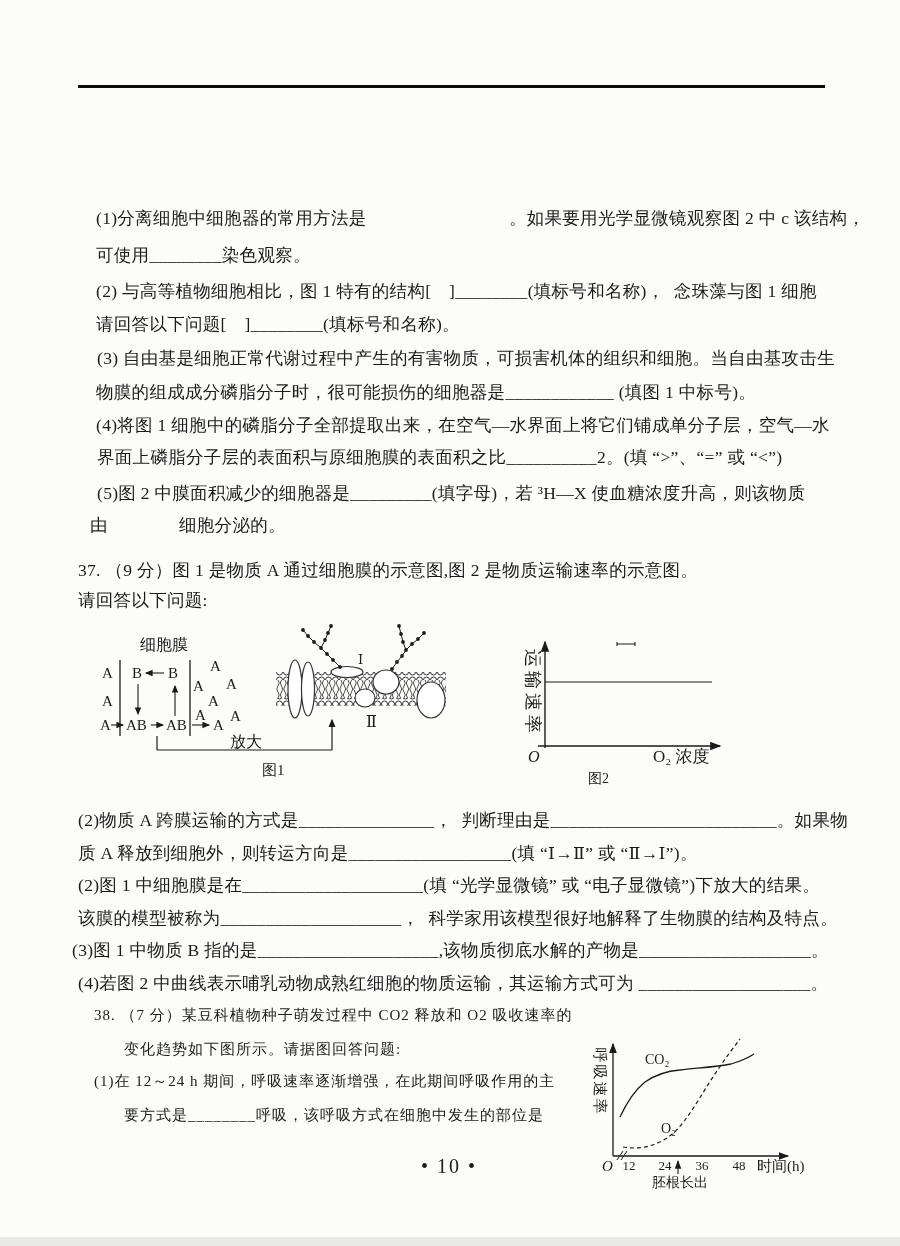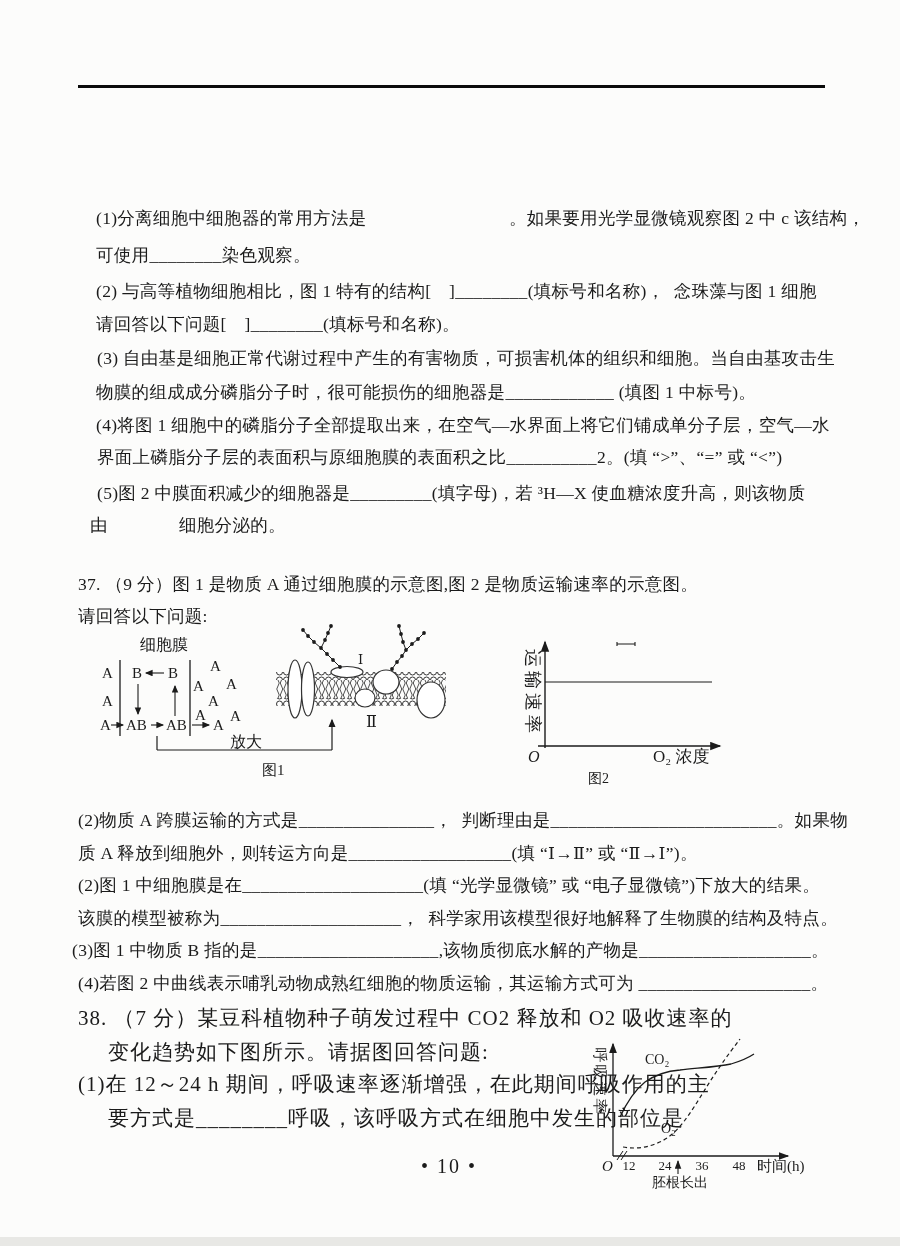--- a/index.html
+++ b/index.html
@@ -2,21 +2,21 @@
 <html><head>
 <meta charset="utf-8">
 <style>
   html,body{margin:0;padding:0;}
   body{
     width:900px;height:1246px;position:relative;overflow:hidden;
     background:#fcfcfb;color:#1b1b1b;
     font-family:"Liberation Serif","DejaVu Serif",serif;
   }
   .tl{position:absolute;font-size:17.5px;line-height:1;white-space:pre;letter-spacing:0.3px;}
-  .sp{font-size:21px;letter-spacing:1px;}
+  .sp{font-size:15px;letter-spacing:1px;margin-left:16px;}
   .toprule{position:absolute;left:78px;top:85px;width:747px;height:3px;background:#0b0b0b;}
   .bottomstrip{position:absolute;left:0;top:1237px;width:900px;height:9px;background:#e8e8e5;}
   .vlabel{position:absolute;transform:rotate(90deg);transform-origin:center;text-align:center;white-space:nowrap;}
   .vl2{left:493px;top:677px;width:80px;font-size:18px;letter-spacing:4px;}
   .vl38{left:567px;top:1070px;width:64px;font-size:15px;letter-spacing:2px;}
   .footer{position:absolute;left:399px;top:1155px;width:100px;text-align:center;font-size:20px;letter-spacing:2px;}
   svg{position:absolute;}
   svg text{fill:#1b1b1b;}
 </style>
 </head>
@@ -27,22 +27,22 @@
 <div class="tl" style="left:96px;top:210px">(1)分离细胞中细胞器的常用方法是　　　　　　　　。如果要用光学显微镜观察图 2 中 c 该结构，</div>
 <div class="tl" style="left:96px;top:247px">可使用________染色观察。</div>
 <div class="tl" style="left:96px;top:283px">(2) 与高等植物细胞相比，图 1 特有的结构[　]________(填标号和名称)，  念珠藻与图 1 细胞</div>
 <div class="tl" style="left:96px;top:316px">请回答以下问题[　]________(填标号和名称)。</div>
 <div class="tl" style="left:97px;top:350px">(3) 自由基是细胞正常代谢过程中产生的有害物质，可损害机体的组织和细胞。当自由基攻击生</div>
 <div class="tl" style="left:96px;top:384px">物膜的组成成分磷脂分子时，很可能损伤的细胞器是____________ (填图 1 中标号)。</div>
 <div class="tl" style="left:96px;top:417px">(4)将图 1 细胞中的磷脂分子全部提取出来，在空气—水界面上将它们铺成单分子层，空气—水</div>
 <div class="tl" style="left:97px;top:449px">界面上磷脂分子层的表面积与原细胞膜的表面积之比__________2。(填 “&gt;”、“=” 或 “&lt;”)</div>
 <div class="tl" style="left:97px;top:485px">(5)图 2 中膜面积减少的细胞器是_________(填字母)，若 ³H—X 使血糖浓度升高，则该物质</div>
 <div class="tl" style="left:90px;top:517px">由　　　　细胞分泌的。</div>
-<div class="tl" style="left:78px;top:576px">37. （9 分）图 1 是物质 A 通过细胞膜的示意图,图 2 是物质运输速率的示意图。</div>
-<div class="tl" style="left:78px;top:608px">请回答以下问题:</div>
+<div class="tl" style="left:78px;top:562px">37. （9 分）图 1 是物质 A 通过细胞膜的示意图,图 2 是物质运输速率的示意图。</div>
+<div class="tl" style="left:78px;top:592px">请回答以下问题:</div>
 <div class="tl" style="left:78px;top:812px">(2)物质 A 跨膜运输的方式是_______________，  判断理由是_________________________。如果物</div>
 <div class="tl" style="left:78px;top:845px">质 A 释放到细胞外，则转运方向是__________________(填 “Ⅰ→Ⅱ” 或 “Ⅱ→Ⅰ”)。</div>
 <div class="tl" style="left:78px;top:877px">(2)图 1 中细胞膜是在____________________(填 “光学显微镜” 或 “电子显微镜”)下放大的结果。</div>
 <div class="tl" style="left:78px;top:910px">该膜的模型被称为____________________，  科学家用该模型很好地解释了生物膜的结构及特点。</div>
 <div class="tl" style="left:72px;top:942px">(3)图 1 中物质 B 指的是____________________,该物质彻底水解的产物是___________________。</div>
 <div class="tl" style="left:78px;top:975px">(4)若图 2 中曲线表示哺乳动物成熟红细胞的物质运输，其运输方式可为 ___________________。</div>
 <div class="tl sp" style="left:78px;top:1008px">38. （7 分）某豆科植物种子萌发过程中 CO2 释放和 O2 吸收速率的</div>
 <div class="tl sp" style="left:108px;top:1042px">变化趋势如下图所示。请据图回答问题:</div>
 <div class="tl sp" style="left:78px;top:1074px">(1)在 12～24 h 期间，呼吸速率逐渐增强，在此期间呼吸作用的主</div>
 <div class="tl sp" style="left:108px;top:1108px">要方式是________呼吸，该呼吸方式在细胞中发生的部位是</div>

